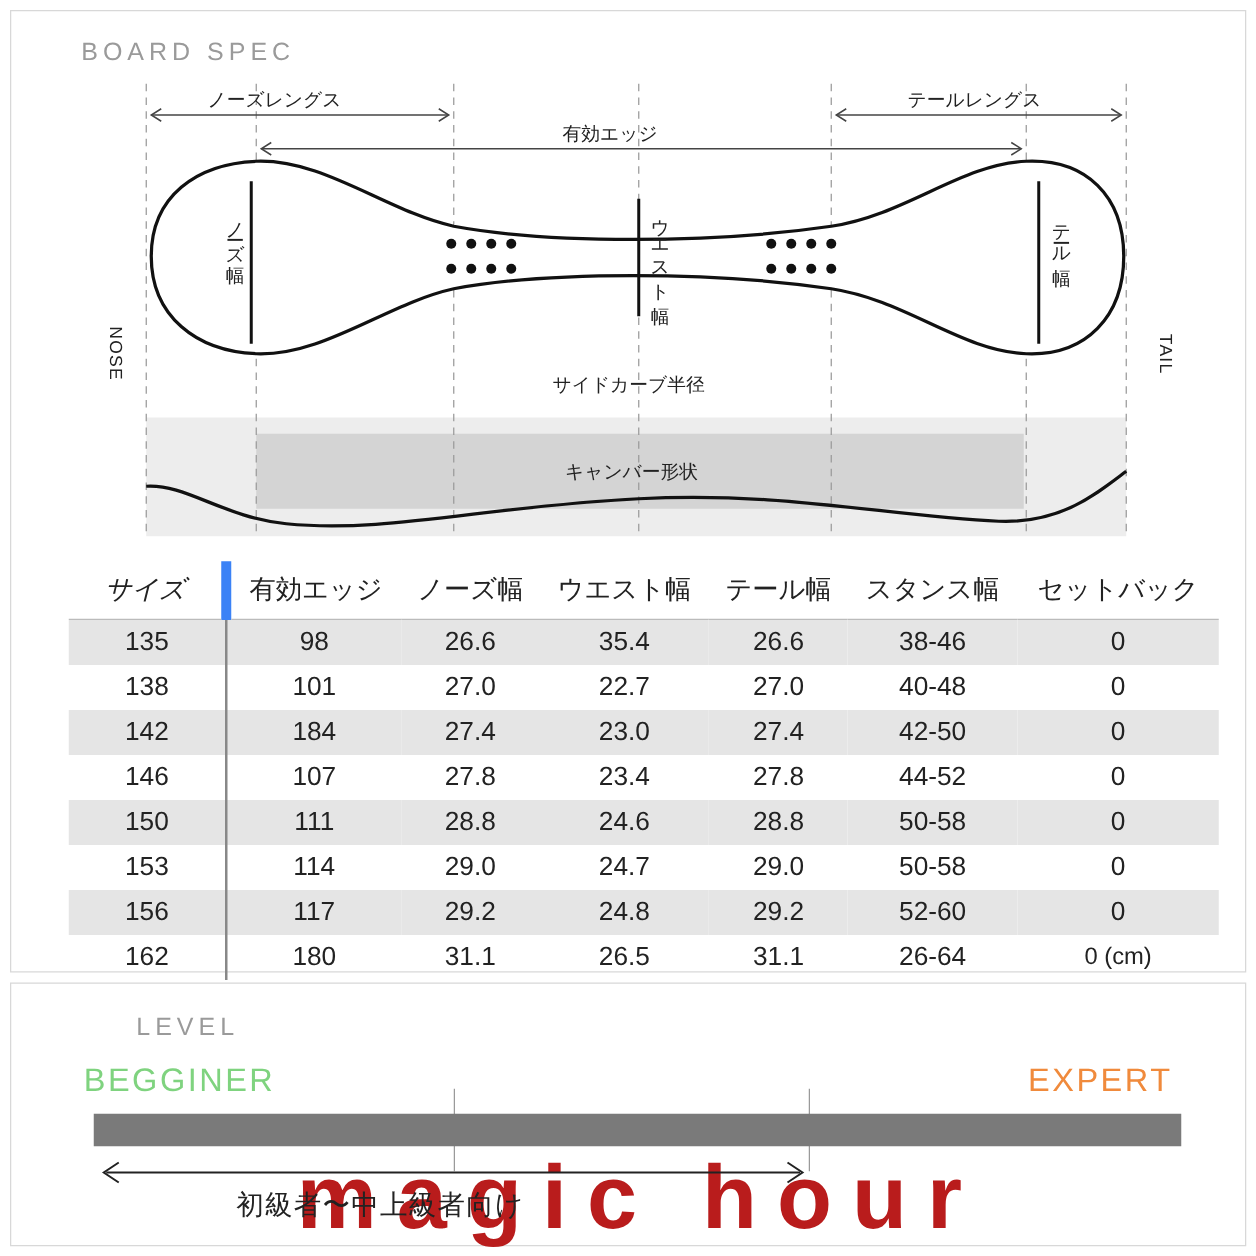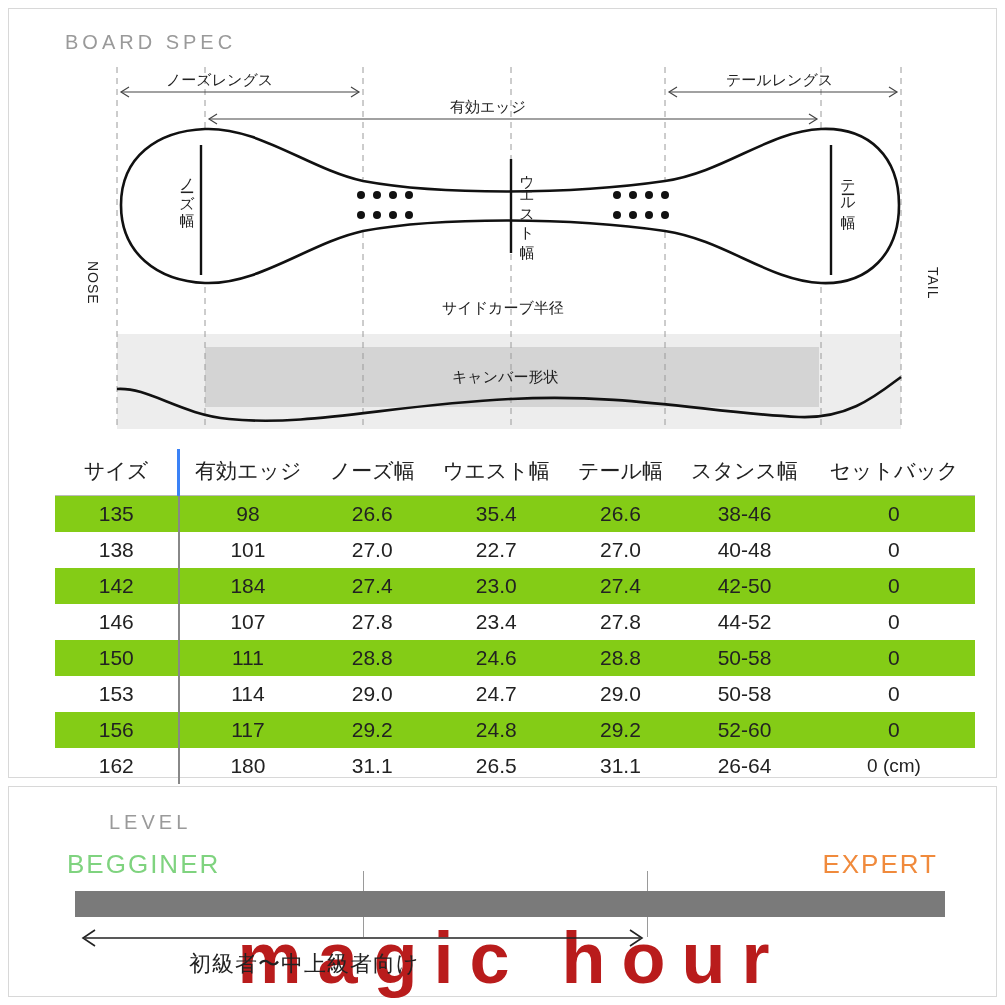--- a/index.html
+++ b/index.html
@@ -87,29 +87,29 @@
     text-align: center;
     white-space: nowrap;
   }
   .spec-table td {
     padding: 6px 6px;
     text-align: center;
     color: #222;
     white-space: nowrap;
   }
   .spec-table tbody tr.alt td {
-    background: #84cc16;
+    background: #e5e5e5;
   }
   .spec-table th.c0, .spec-table td.c0 {
     width: 110px;
     border-right: 2px solid #888;
   }
   .spec-table td.c0 { font-variant-numeric: tabular-nums; }
   .spec-table thead tr { border-bottom: 1px solid #bbb; }
-  .spec-table th.c0 { border-right: 3px solid #3b82f6; }
+  .spec-table th.c0 { border-right: 8px solid #3b82f6; font-style: italic; }
   .unit { font-size: 19px; }
 
   
   .level-word {
     position: absolute;
     font-weight: normal;
     font-size: 26px;
     letter-spacing: 2px;
   }
   #level-beginner { left: 58px; top: 62px; color: #7fd37f; }

